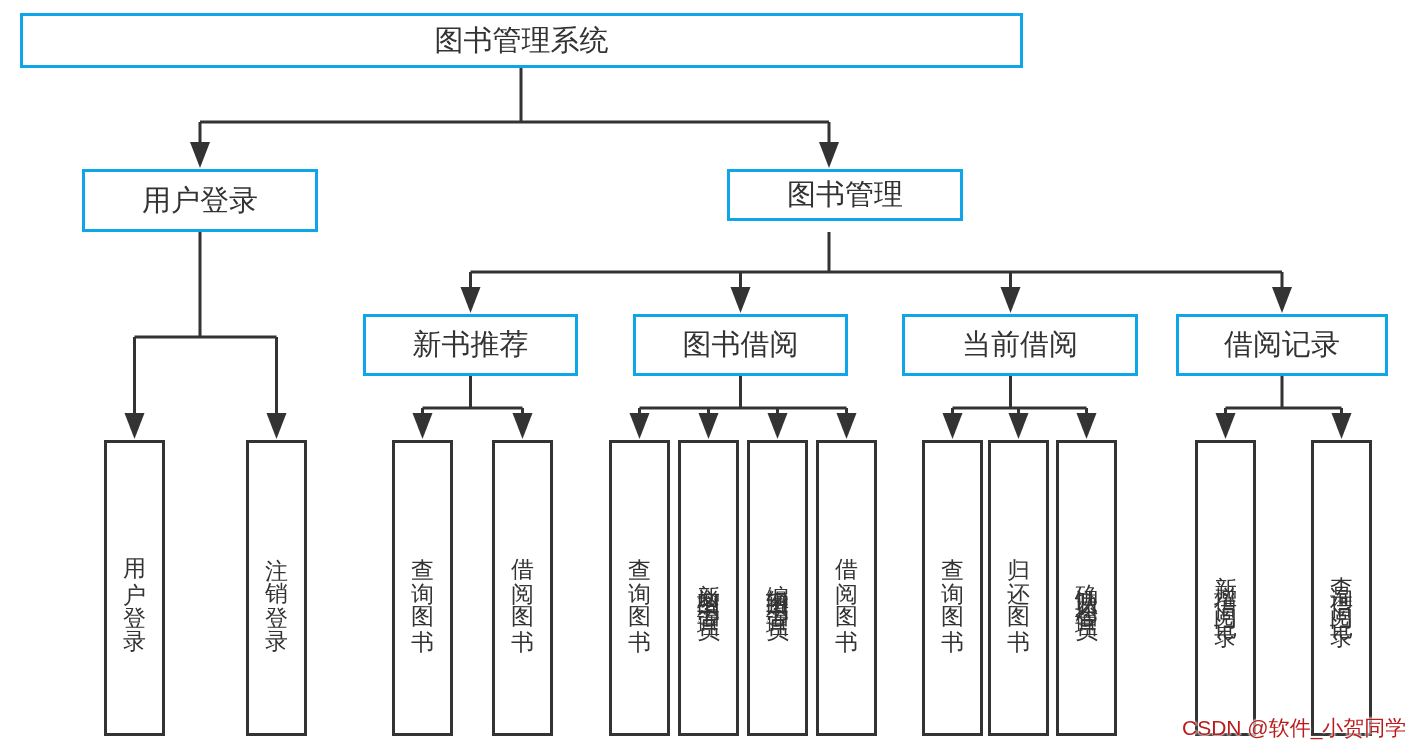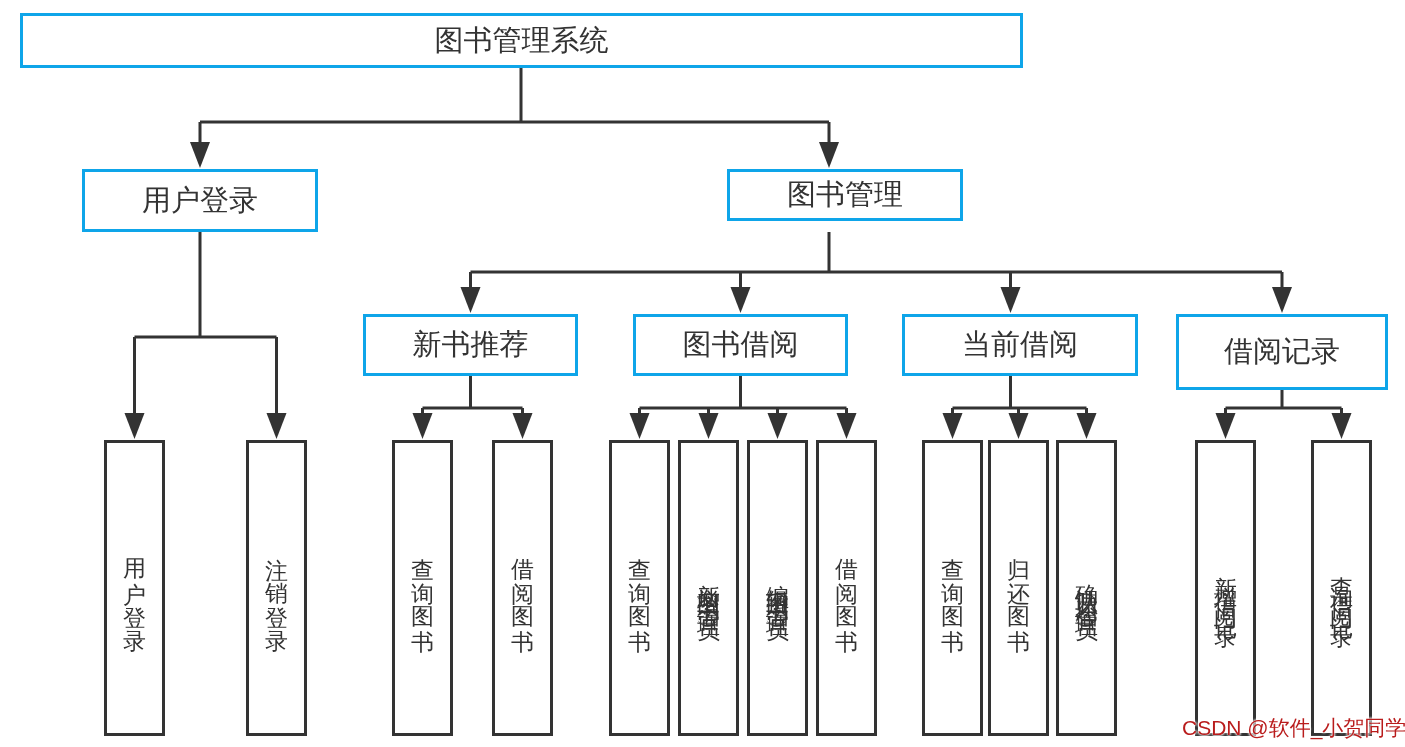--- a/index.html
+++ b/index.html
@@ -111,21 +111,21 @@
   </svg>
 
   <div class="node" style="left:20px; top:13px; width:1003px; height:55px;">图书管理系统</div>
 
   <div class="node" style="left:82px; top:169px; width:236px; height:63px;">用户登录</div>
   <div class="node" style="left:711px; top:169px; width:236px; height:52px;margin-left:16px;">图书管理</div>
 
   <div class="node" style="left:633px; top:314px; width:215px; height:62px;">图书借阅</div>
   <div class="node" style="left:363px; top:314px; width:215px; height:62px;">新书推荐</div>
   <div class="node" style="left:902px; top:314px; width:236px; height:62px;">当前借阅</div>
-  <div class="node" style="left:1176px; top:314px; width:212px; height:76px;">借阅记录</div>
+  <div class="node" style="left:1176px; top:314px; width:212px; height:62px;">借阅记录</div>
 
   <div class="leaf s4" style="left:104px;">
     <span>用户登录</span>
   </div>
   <div class="leaf s4" style="left:246px;">
     <span>注销登录</span>
   </div>
 
   <div class="leaf s4" style="left:392px;">
     <span>查询图书</span>

